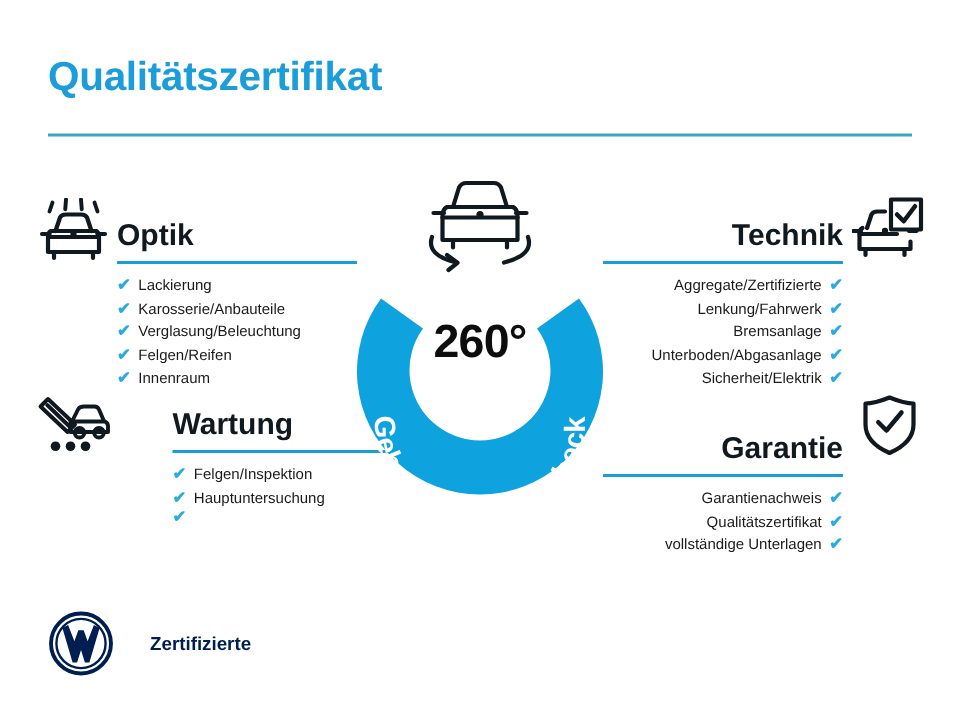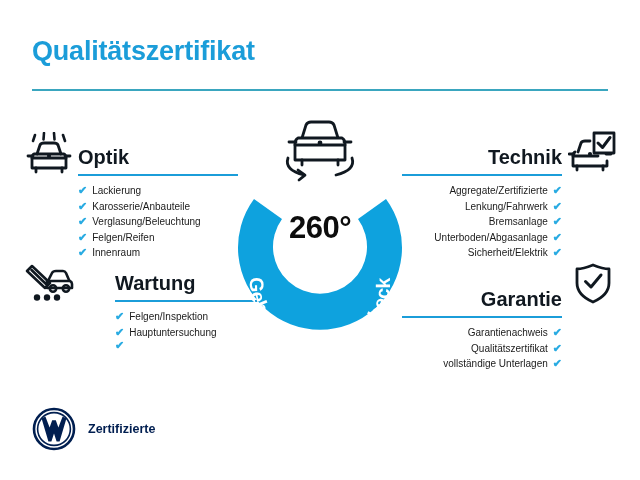--- a/index.html
+++ b/index.html
@@ -125,20 +125,21 @@
     letter-spacing: -0.5px;
   }
 
   
   .footer {
     position: absolute;
     left: 32px;
     top: 407px;
     display: flex;
     align-items: center;
+    gap: 12px;
   }
   .vw-mark { width: 44px; height: 44px; }
   .footer-text {
     margin-left: 12px;
     font-size: 12.5px;
     font-weight: bold;
     color: #001e50;
     line-height: 16px;
     white-space: nowrap;
   }

